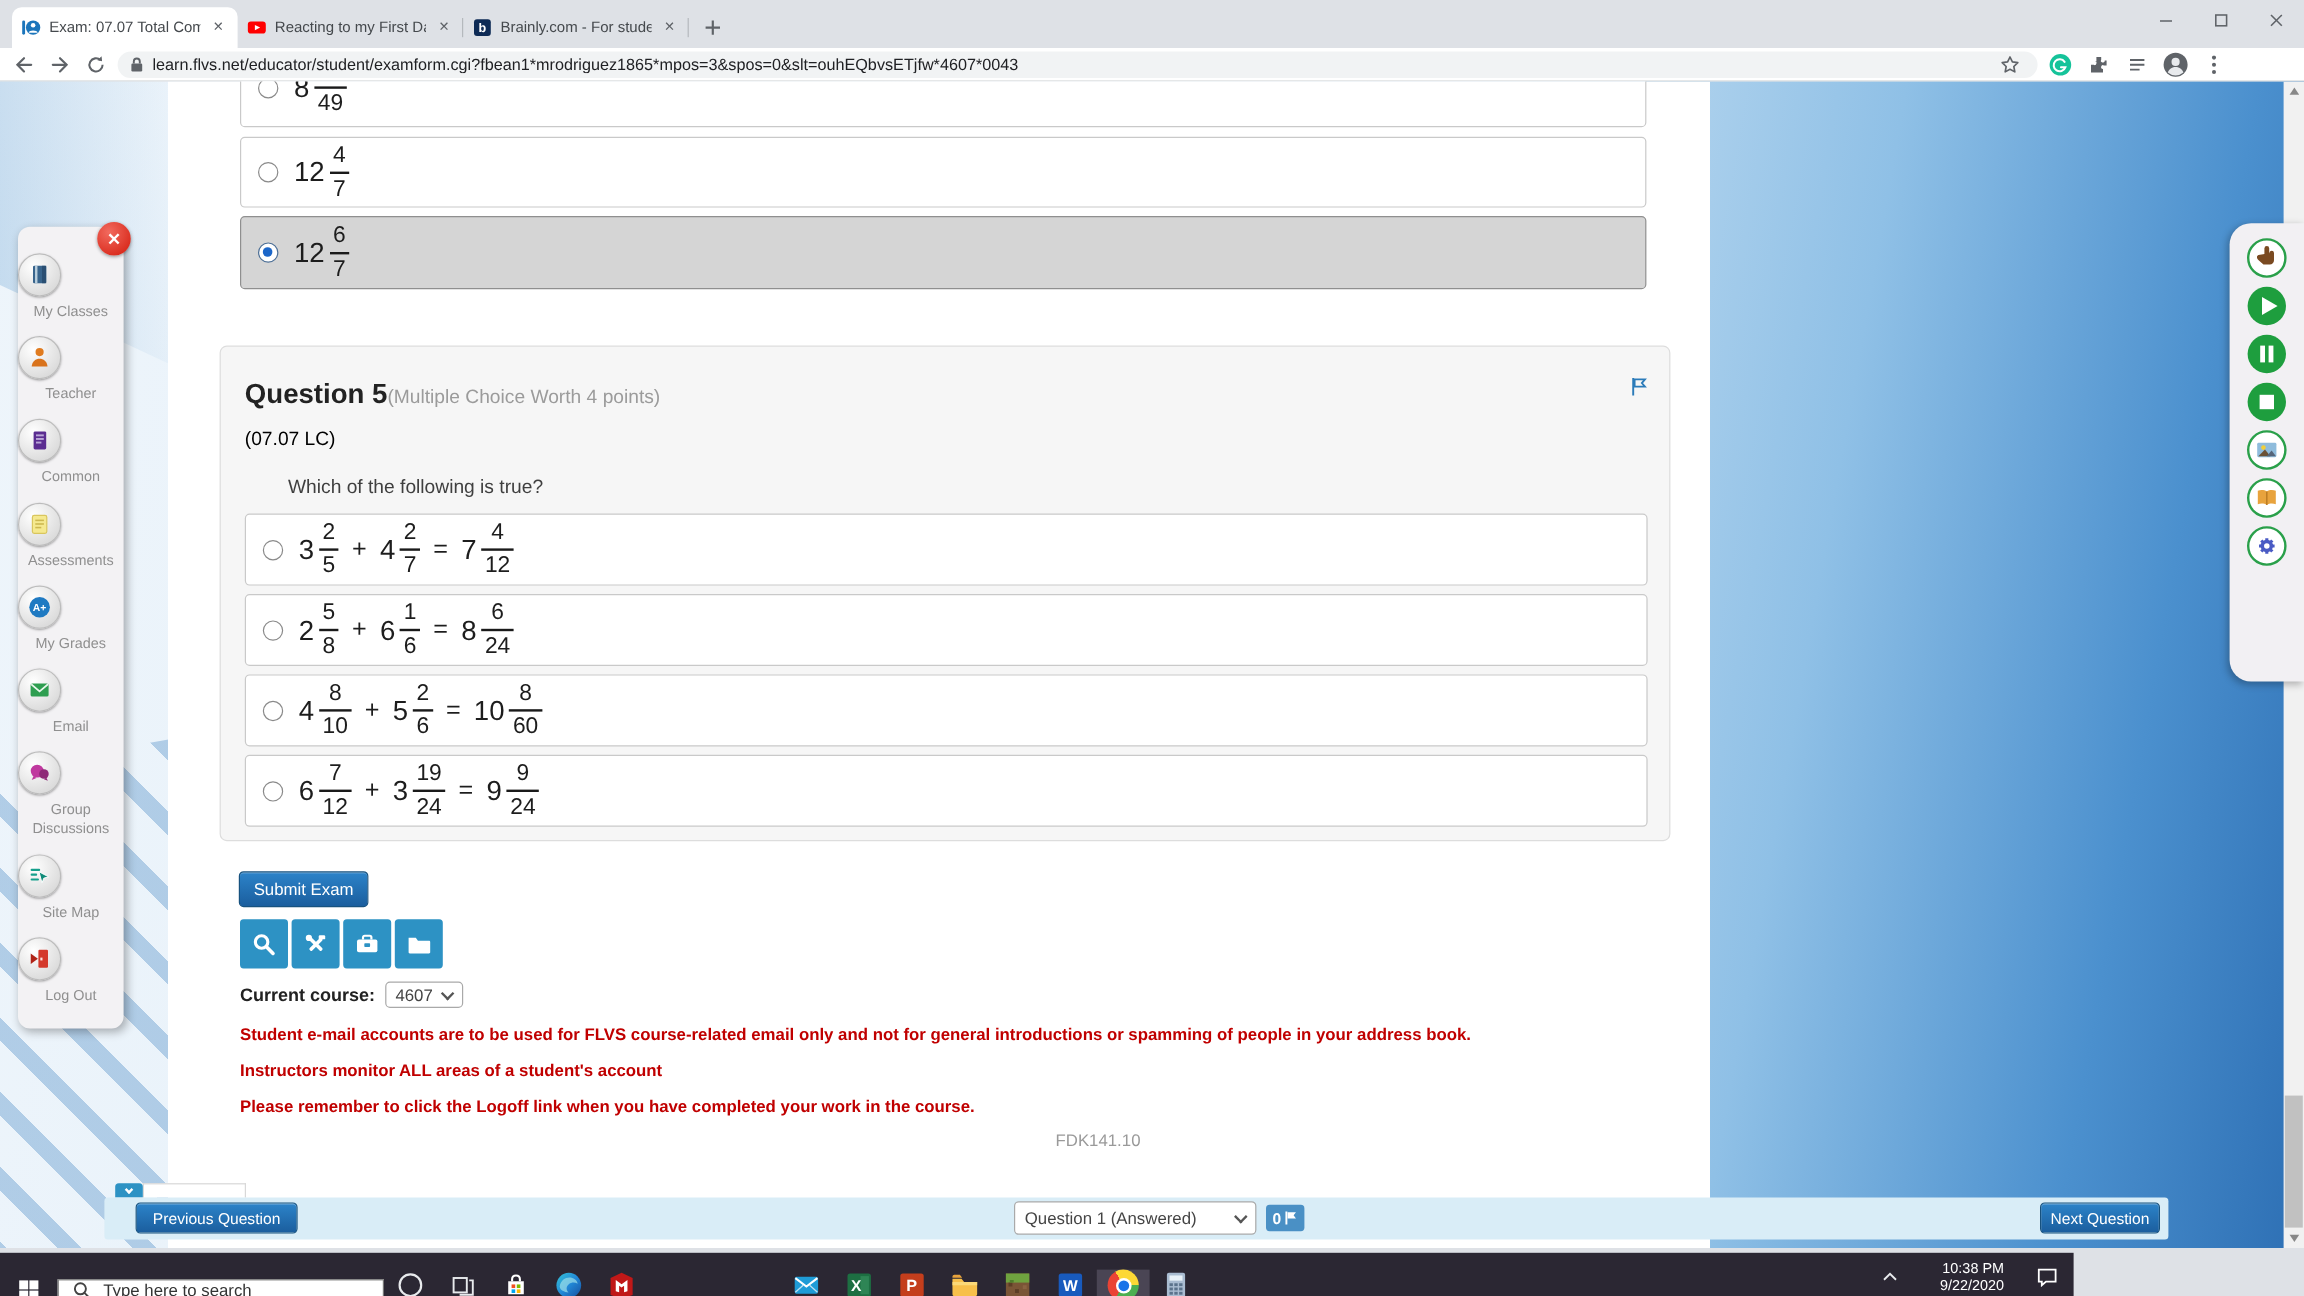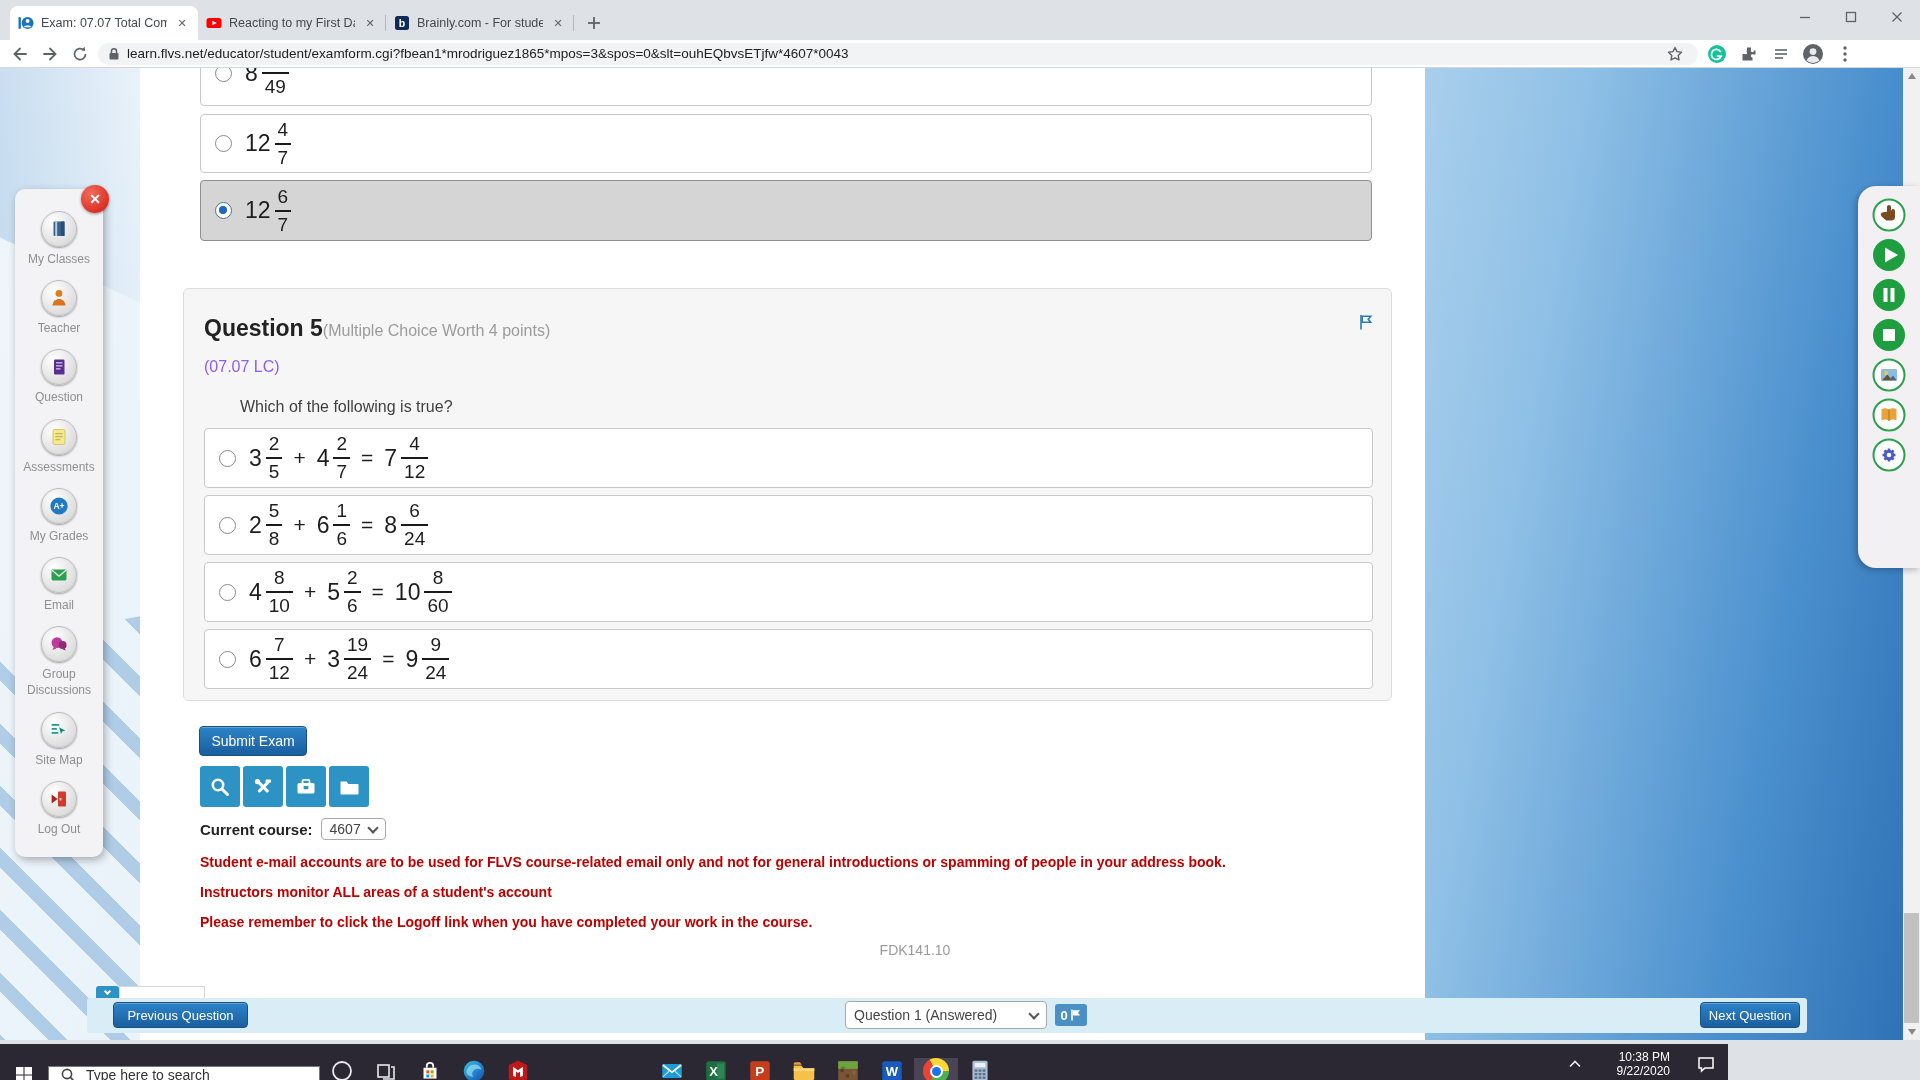--- a/index.html
+++ b/index.html
@@ -49,21 +49,21 @@
   .frac .num, .frac .den { padding:2px 3px; }
   .frac .bar { align-self:stretch; height:2px; background:#1a1a1a; margin:1px 0; }
   .op { font-size:21px; margin:0 2px; }
 
   
   #qcard { position:absolute; left:183px; top:220px; width:1209px; height:413px; background:#f6f6f6;
            border:1px solid #ddd; border-radius:6px; padding:26px 20px 0 20px; }
   #qhead { display:flex; align-items:baseline; }
   #qtitle { font-size:23px; font-weight:bold; color:#222; }
   #qmeta { font-size:16px; color:#9b9b9b; }
-  #qcode { margin-top:16px; font-size:16px; color:#8b5cf6; }
+  #qcode { margin-top:16px; font-size:16px; color:#000000; }
   #qprompt { margin-top:22px; font-size:16px; color:#3f3f3f;margin-left:36px; }
   #qflag { position:absolute; top:24px; right:16px; }
   #qopts { margin-top:12px; }
   #qopts .opt { position:static; width:1169px; height:60px; margin-top:7px; }
 
   
   .bluebtn { background:linear-gradient(#2c83c9,#1b5e9e); border:1px solid #17527f; color:#fff; border-radius:4px;
              display:flex; align-items:center; justify-content:center; box-shadow:inset 0 1px 0 rgba(255,255,255,.25); }
   #submitbtn { position:absolute; left:199px; top:658px; width:108px; height:30px; font-size:14px; }
   #bluetools { position:absolute; left:200px; top:698px; display:flex; gap:3px; }
@@ -73,21 +73,21 @@
   .fakeselect { background:#fff; border:1px solid #a9a9a9; border-radius:4px; display:flex; align-items:center; gap:8px;
                 padding:2px 8px; color:#444; font-size:14px; }
   .chev { width:8px; height:8px; border-right:2px solid #555; border-bottom:2px solid #555; transform:rotate(45deg); margin-top:-3px; }
   #notices { position:absolute; left:200px; top:786px; width:1100px; }
   #notices p { font-size:14px; font-weight:bold; color:var(--notice-red,#c00000); margin-bottom:14px; }
   #fdk { position:absolute; left:140px; top:874px; width:1550px; text-align:center; font-size:14px; color:#9a9a9a; }
 
   
   #sidebar { position:absolute; left:15px; top:121px; width:88px; height:668px; background:#f3f2f4; border-radius:10px;
              box-shadow:2px 3px 8px rgba(0,0,0,.3); padding-top:22px; display:flex; flex-direction:column; align-items:center; }
-  .sbitem { display:flex; flex-direction:column; align-items:center; margin-bottom:13px; width:100%; }
+  .sbitem { display:flex; flex-direction:column; margin-bottom:13px; width:100%; }
   .sbcirc { width:36px; height:36px; border-radius:50%; background:radial-gradient(circle at 35% 30%,#ffffff,#d7d7d7 85%);
             border:1px solid #bcbcbc; box-shadow:0 1px 2px rgba(0,0,0,.35); display:flex; align-items:center; justify-content:center; }
   .sblabel { margin-top:4px; font-size:12px; color:#8f8f8f; text-align:center; line-height:1.35; padding:0 2px; }
   #sidebar-close { position:absolute; left:81px; top:117px; width:28px; height:28px; border-radius:50%;
     background:radial-gradient(circle at 35% 30%,#f26a5e,#d92a1c 80%); box-shadow:0 1px 3px rgba(0,0,0,.4);
     color:#fff; font-size:14px; font-weight:bold; display:flex; align-items:center; justify-content:center; z-index:6; }
 
   
   #rtoolbar { position:absolute; left:1858px; top:118px; width:62px; height:382px; background:#f2f0f3;
               border-radius:18px 0 0 18px; box-shadow:-2px 2px 6px rgba(0,0,0,.25); display:flex; flex-direction:column;
@@ -544,21 +544,21 @@
         </div>
         <div class="sbitem">
           <span class="sbcirc">
             <svg viewBox="0 0 20 20" width="20" height="20">
               <rect x="5" y="2.5" width="10.5" height="15" rx="1.2" fill="#5b2d91"></rect>
               <rect x="7" y="5" width="6.5" height="1.6" fill="#b9a6d6"></rect>
               <rect x="7" y="8" width="6.5" height="1.6" fill="#b9a6d6"></rect>
               <rect x="7" y="11" width="4.5" height="1.6" fill="#b9a6d6"></rect>
             </svg>
           </span>
-          <div class="sblabel">Question</div>
+          <div class="sblabel">Common</div>
         </div>
         <div class="sbitem">
           <span class="sbcirc">
             <svg viewBox="0 0 20 20" width="20" height="20">
               <rect x="4" y="2.5" width="12" height="15" rx="1.5" fill="#f5e98f" stroke="#d9c65e"></rect>
               <rect x="6.4" y="6" width="7.2" height="1.3" fill="#cdb84f"></rect>
               <rect x="6.4" y="9" width="7.2" height="1.3" fill="#cdb84f"></rect>
               <rect x="6.4" y="12" width="5" height="1.3" fill="#cdb84f"></rect>
             </svg>
           </span>

